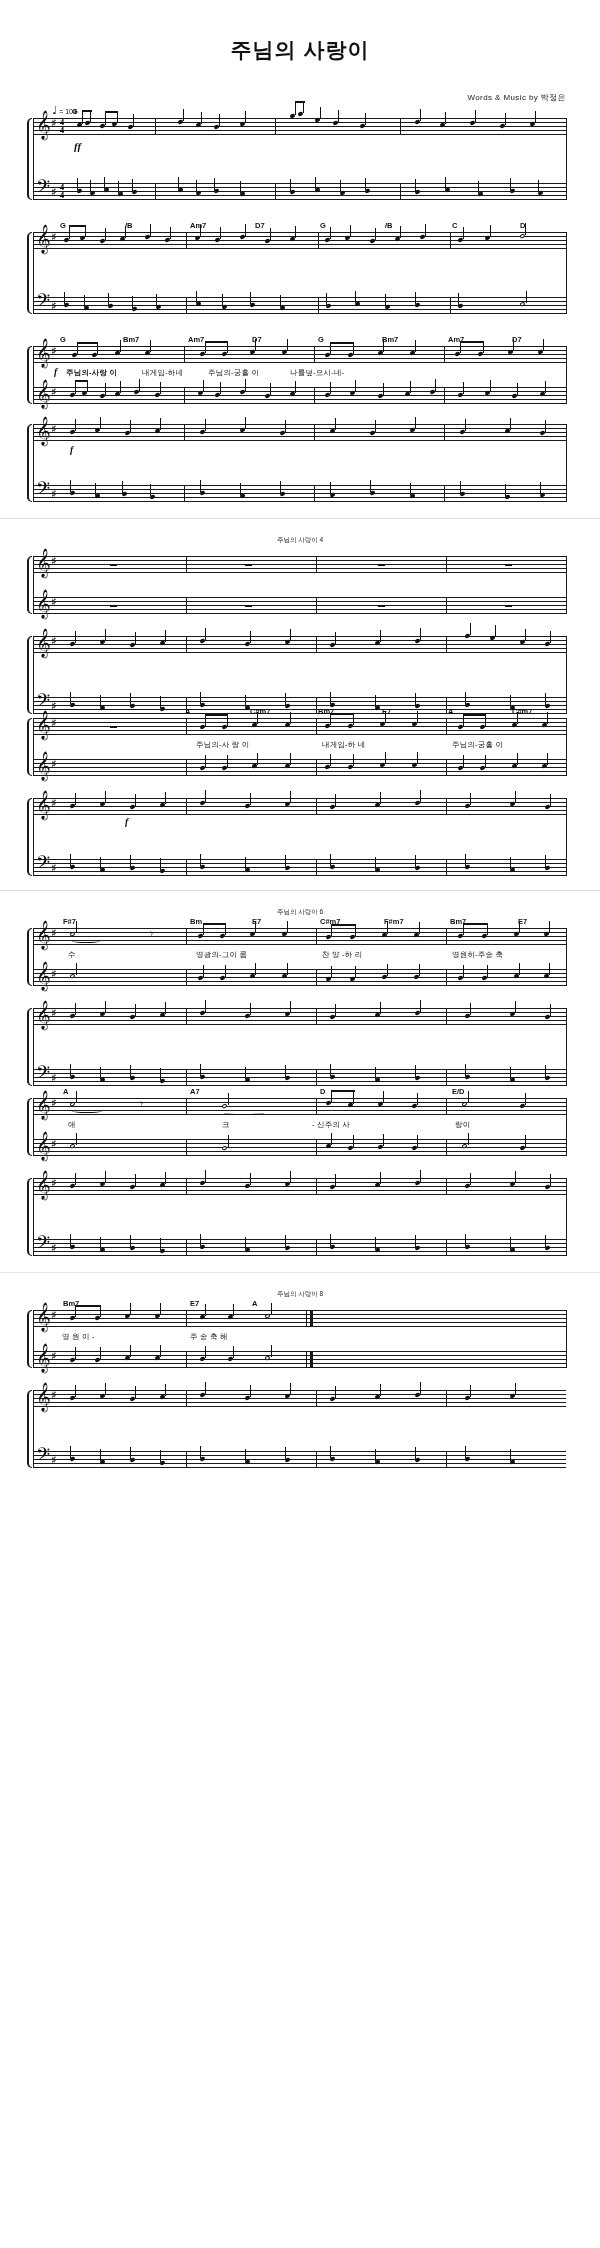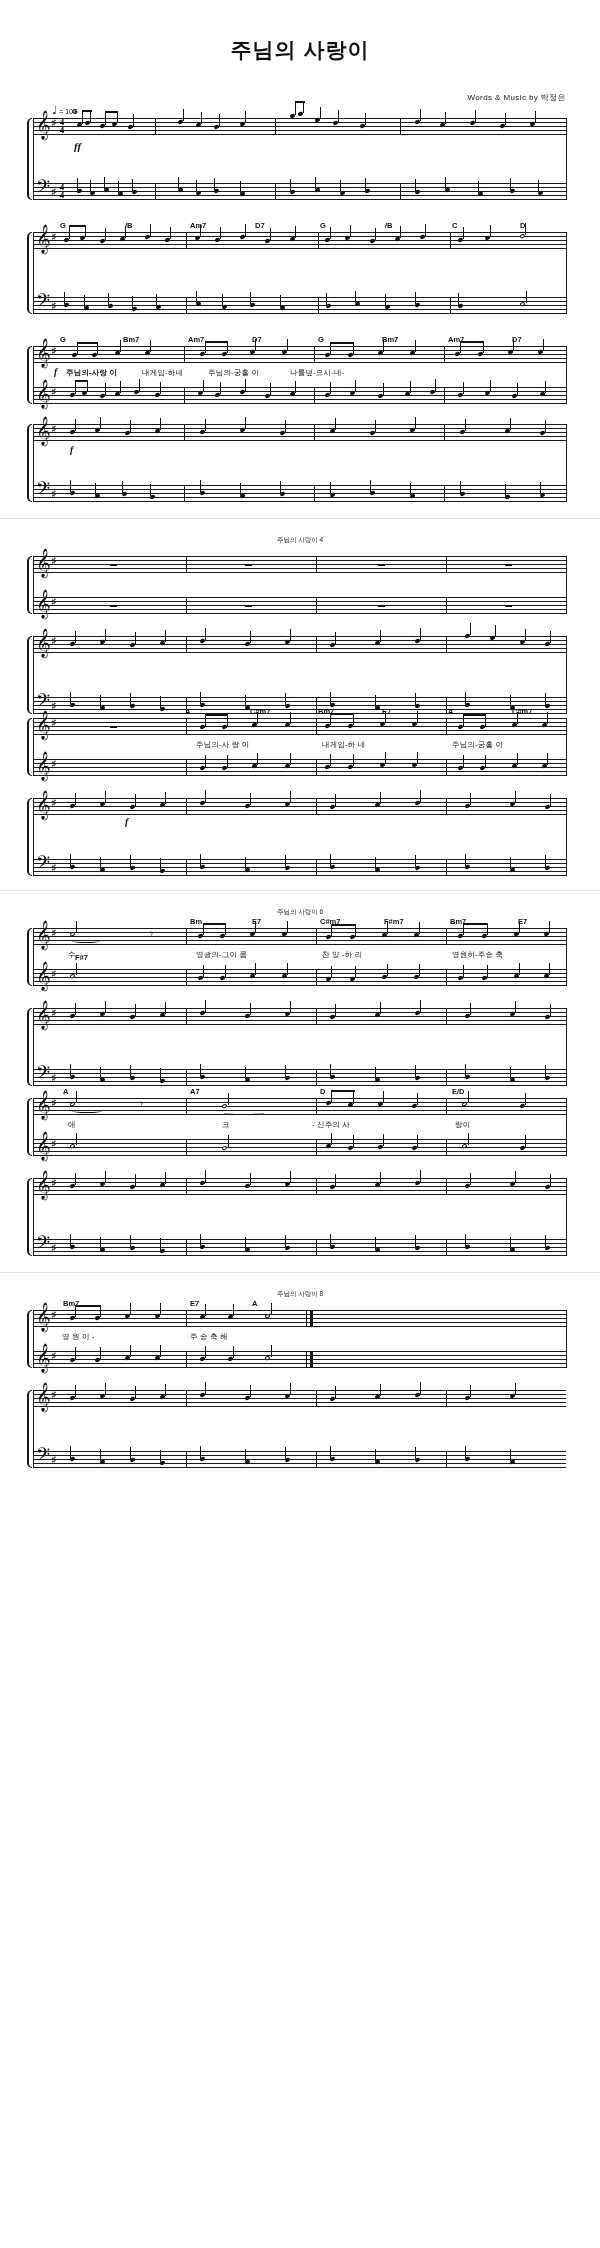--- a/index.html
+++ b/index.html
@@ -999,21 +999,21 @@
 
     <div class="clef-g" style="left:36px; top:-6px;">𝄞</div>
     <div class="clef-g" style="left:36px; top:35px;">𝄞</div>
     <div class="clef-g" style="left:36px; top:74px;">𝄞</div>
     <div class="clef-f" style="left:36px; top:136px;">𝄢</div>
     <div class="keysig" style="left:51px; top:-1px;">♯</div>
     <div class="keysig" style="left:51px; top:40px;">♯</div>
     <div class="keysig" style="left:51px; top:79px;">♯</div>
     <div class="keysig" style="left:51px; top:144px;">♯</div>
 
-    <div class="chord" style="left:75px;  top:-11px;margin-top:36px;">F#7</div>
+    <div class="chord" style="left:63px;  top:-11px;">F#7</div>
     <div class="chord" style="left:190px; top:-11px;">Bm</div>
     <div class="chord" style="left:252px; top:-11px;">E7</div>
     <div class="chord" style="left:320px; top:-11px;">C#m7</div>
     <div class="chord" style="left:384px; top:-11px;">F#m7</div>
     <div class="chord" style="left:450px; top:-11px;">Bm7</div>
     <div class="chord" style="left:518px; top:-11px;">E7</div>
 
     <div class="barline" style="left:186px; top:0;"></div>
     <div class="barline" style="left:186px; top:41px;"></div>
     <div class="barline" style="left:316px; top:0;"></div>

